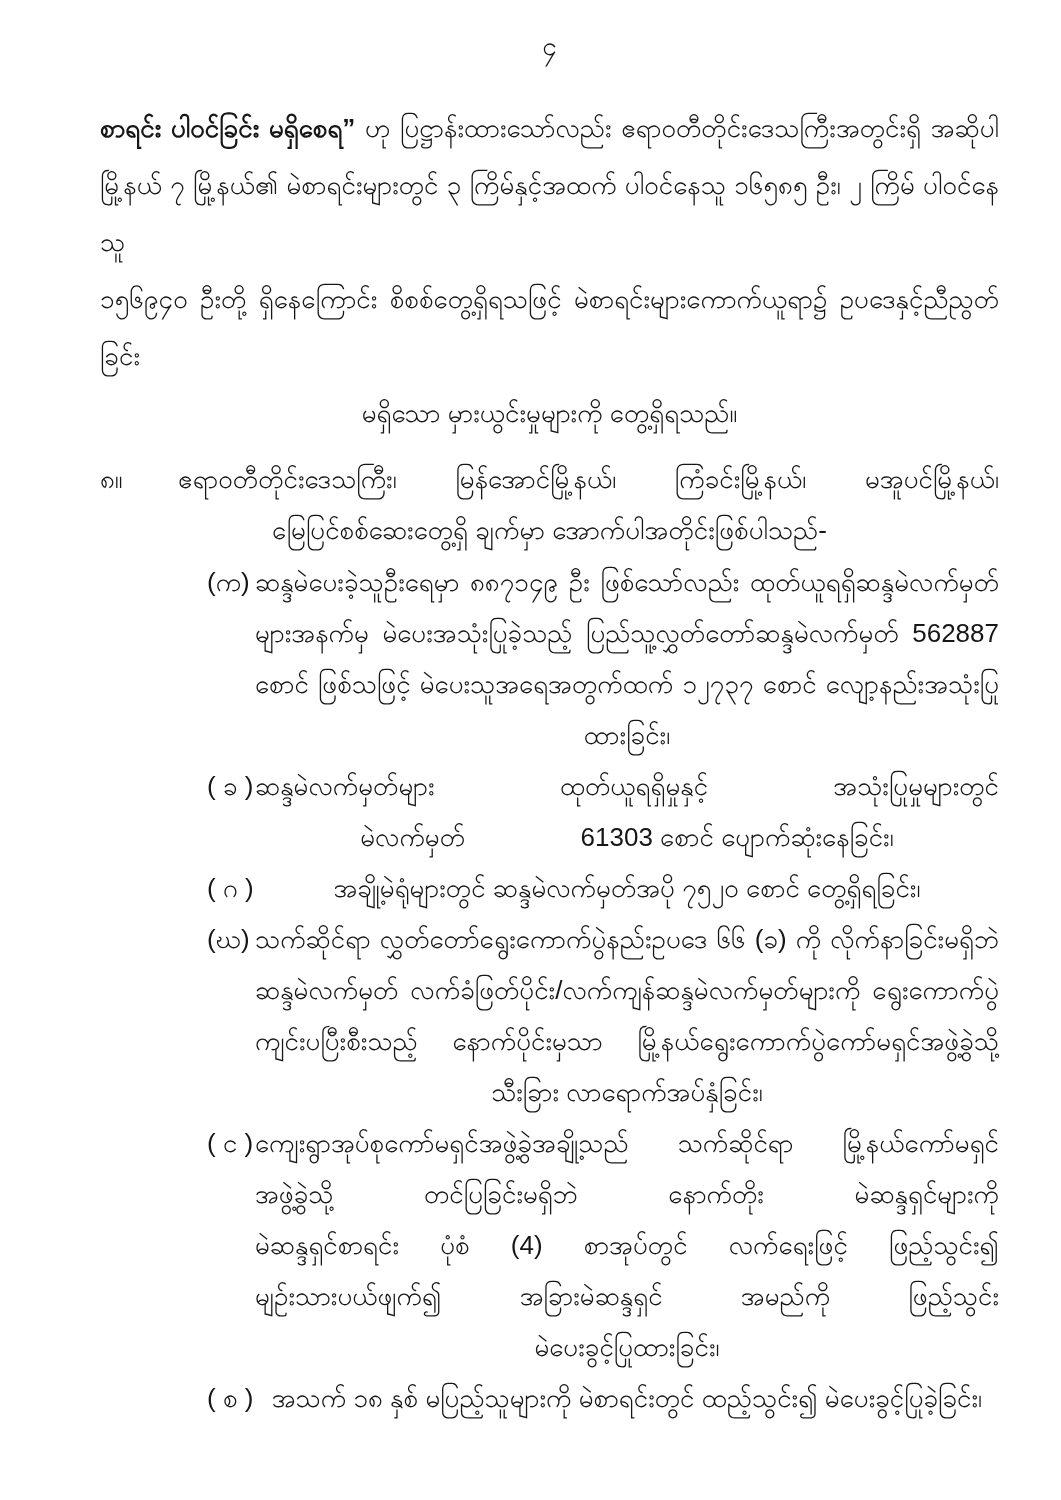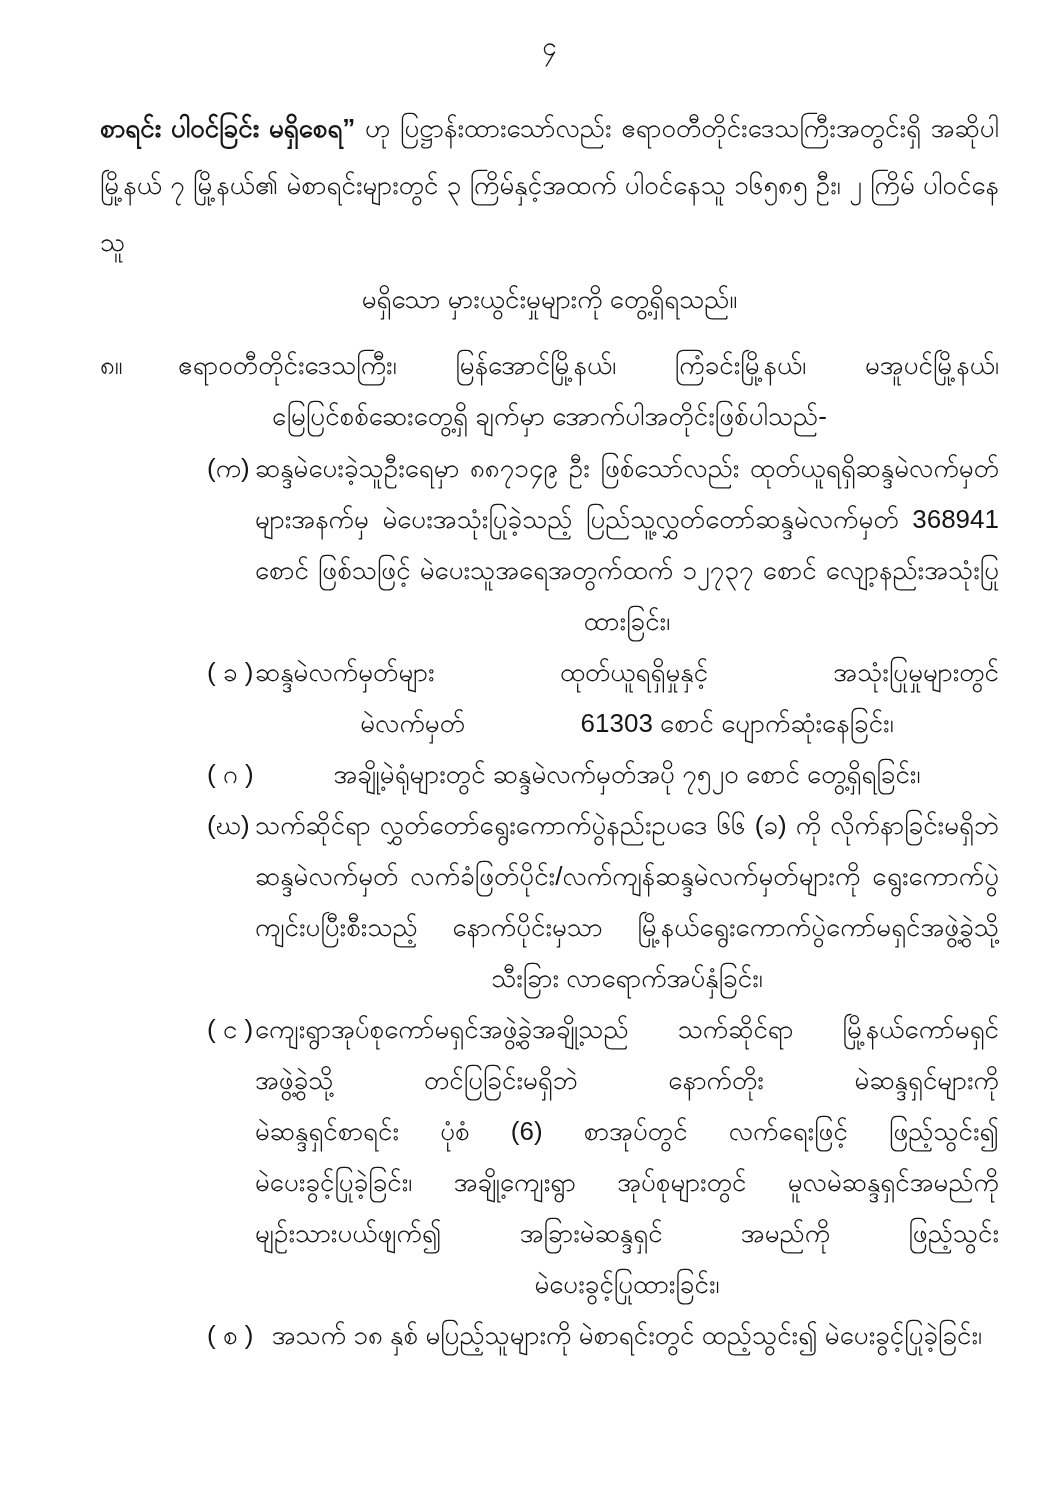--- a/index.html
+++ b/index.html
@@ -59,33 +59,34 @@
 </head>
 <body>
 
 <div class="page">
   <div class="content">
     <div class="page-number">၄</div>
     <div id="doc-body">
         <div class="block para">
           <div class="line justify"><span class="bold">စာရင်း ပါဝင်ခြင်း မရှိစေရ”</span> <span>ဟု ပြဋ္ဌာန်းထားသော်လည်း ဧရာဝတီတိုင်းဒေသကြီးအတွင်းရှိ အဆိုပါ</span></div>
           <div class="line justify">မြို့နယ် ၇ မြို့နယ်၏ မဲစာရင်းများတွင် ၃ ကြိမ်နှင့်အထက် ပါဝင်နေသူ ၁၆၅၈၅ ဦး၊ ၂ ကြိမ် ပါဝင်နေသူ</div>
+          <div class="line justify">၁၅၆၉၄၀ ဦးတို့ ရှိနေကြောင်း စိစစ်တွေ့ရှိရသဖြင့် မဲစာရင်းများကောက်ယူရာ၌ ဥပဒေနှင့်ညီညွတ်ခြင်း</div>
           <div class="line">မရှိသော မှားယွင်းမှုများကို တွေ့ရှိရသည်။</div>
         </div>
         <div class="block numbered">
           <div class="num-row">
             <span class="num-label">၈။</span>
             <div class="line justify num-text">ဧရာဝတီတိုင်းဒေသကြီး၊ မြန်အောင်မြို့နယ်၊ ကြံခင်းမြို့နယ်၊ မအူပင်မြို့နယ်၊</div>
           </div>
           <div class="line">မြေပြင်စစ်ဆေးတွေ့ရှိ ချက်မှာ အောက်ပါအတိုင်းဖြစ်ပါသည်-</div>
         </div>
         <div class="list-item">
           <span class="item-label">(က)</span>
           <div class="line justify">ဆန္ဒမဲပေးခဲ့သူဦးရေမှာ ၈၈၇၁၄၉ ဦး ဖြစ်သော်လည်း ထုတ်ယူရရှိဆန္ဒမဲလက်မှတ်</div>
-          <div class="line justify">များအနက်မှ မဲပေးအသုံးပြုခဲ့သည့် ပြည်သူ့လွှတ်တော်ဆန္ဒမဲလက်မှတ် 368941</div>
+          <div class="line justify">များအနက်မှ မဲပေးအသုံးပြုခဲ့သည့် ပြည်သူ့လွှတ်တော်ဆန္ဒမဲလက်မှတ် 562887</div>
           <div class="line justify">စောင် ဖြစ်သဖြင့် မဲပေးသူအရေအတွက်ထက် ၁၂၇၃၇ စောင် လျော့နည်းအသုံးပြု</div>
           <div class="line">ထားခြင်း၊</div>
         </div>
         <div class="list-item">
           <span class="item-label">( ခ )</span>
           <div class="line justify">ဆန္ဒမဲလက်မှတ်များ ထုတ်ယူရရှိမှုနှင့် အသုံးပြုမှုများတွင်</div>
           <div class="line">မဲလက်မှတ်                61303 စောင် ပျောက်ဆုံးနေခြင်း၊</div>
         </div>
         <div class="list-item">
           <span class="item-label">( ဂ )</span>
@@ -95,22 +96,21 @@
           <span class="item-label">(ဃ)</span>
           <div class="line justify">သက်ဆိုင်ရာ လွှတ်တော်ရွေးကောက်ပွဲနည်းဥပဒေ ၆၆ (ခ) ကို လိုက်နာခြင်းမရှိဘဲ</div>
           <div class="line justify">ဆန္ဒမဲလက်မှတ် လက်ခံဖြတ်ပိုင်း/လက်ကျန်ဆန္ဒမဲလက်မှတ်များကို ရွေးကောက်ပွဲ</div>
           <div class="line justify">ကျင်းပပြီးစီးသည့် နောက်ပိုင်းမှသာ မြို့နယ်ရွေးကောက်ပွဲကော်မရှင်အဖွဲ့ခွဲသို့</div>
           <div class="line">သီးခြား လာရောက်အပ်နှံခြင်း၊</div>
         </div>
         <div class="list-item">
           <span class="item-label">( င )</span>
           <div class="line justify">ကျေးရွာအုပ်စုကော်မရှင်အဖွဲ့ခွဲအချို့သည် သက်ဆိုင်ရာ မြို့နယ်ကော်မရှင်</div>
           <div class="line justify">အဖွဲ့ခွဲသို့ တင်ပြခြင်းမရှိဘဲ နောက်တိုး မဲဆန္ဒရှင်များကို</div>
-          <div class="line justify">မဲဆန္ဒရှင်စာရင်း ပုံစံ (6) စာအုပ်တွင် လက်ရေးဖြင့် ဖြည့်သွင်း၍</div>
-          <div class="line justify">မဲပေးခွင့်ပြုခဲ့ခြင်း၊ အချို့ကျေးရွာ အုပ်စုများတွင် မူလမဲဆန္ဒရှင်အမည်ကို</div>
+          <div class="line justify">မဲဆန္ဒရှင်စာရင်း ပုံစံ (4) စာအုပ်တွင် လက်ရေးဖြင့် ဖြည့်သွင်း၍</div>
           <div class="line justify">မျဉ်းသားပယ်ဖျက်၍ အခြားမဲဆန္ဒရှင် အမည်ကို ဖြည့်သွင်း</div>
           <div class="line">မဲပေးခွင့်ပြုထားခြင်း၊</div>
         </div>
         <div class="list-item">
           <span class="item-label">( စ )</span>
           <div class="line">အသက် ၁၈ နှစ် မပြည့်သူများကို မဲစာရင်းတွင် ထည့်သွင်း၍ မဲပေးခွင့်ပြုခဲ့ခြင်း၊</div>
         </div>
       </div>
   </div>
 </div>

